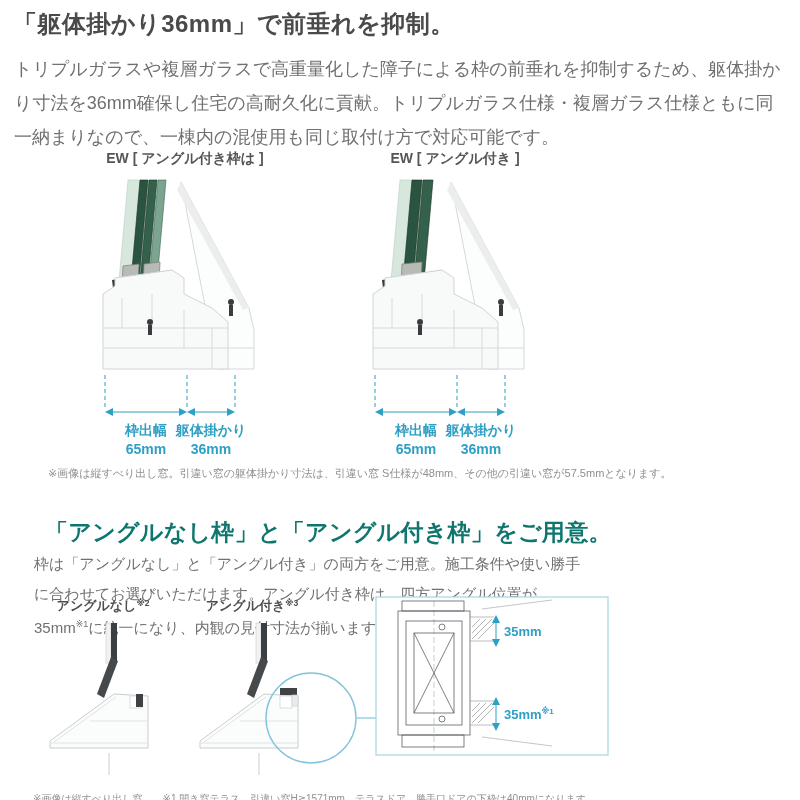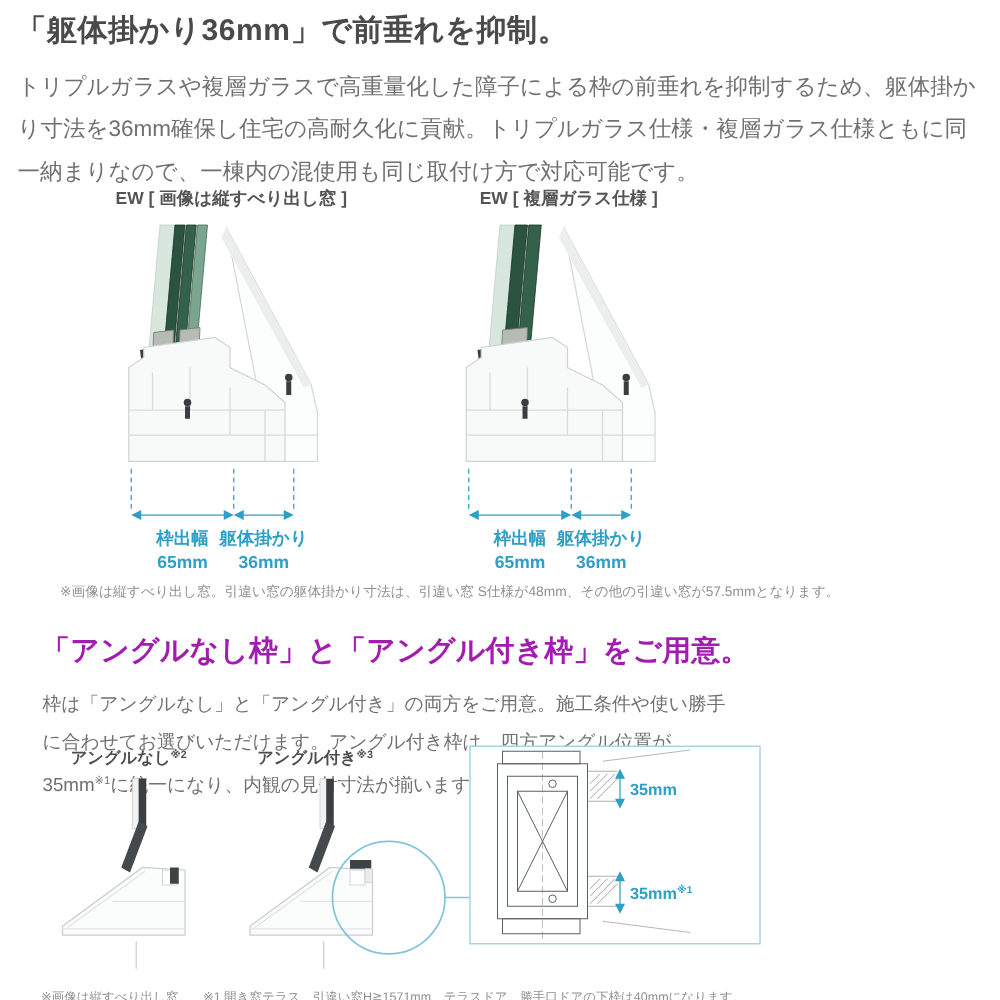--- a/index.html
+++ b/index.html
@@ -8,22 +8,22 @@
   .h1{position:absolute;left:13px;top:8px;margin:0;font-size:24px;font-weight:700;
       color:#4a4a4a;letter-spacing:.5px;}
   .p1{position:absolute;left:14px;top:52px;width:768px;margin:0;font-size:18px;
       line-height:34px;color:#707070;}
   .figrow{position:absolute;left:60px;top:150px;display:flex;gap:20px;}
   .figrow figure{margin:0;width:250px;}
   .figrow figcaption{height:26px;text-align:center;font-size:14px;font-weight:700;color:#555;}
   svg.sill{display:block;width:250px;height:282px;}
   .note1{position:absolute;left:0;top:466px;width:800px;text-align:left;
          font-size:11px;color:#8f8f8f;padding-left:48px;}
-  .h2{position:absolute;left:33px;top:505px;margin:0;font-size:23px;font-weight:700;
-      color:#a21caf;letter-spacing:.3px;}
+  .h2{position:absolute;left:33px;top:505px;margin:12px;font-size:23px;font-weight:700;
+      color:#0f766e;letter-spacing:.3px;}
   .p2{position:absolute;left:34px;top:549px;width:548px;margin:0;font-size:15px;
       line-height:30px;color:#707070;}
   .p2 sup{font-size:9px;}
   svg.angles{position:absolute;left:30px;top:593px;width:580px;height:192px;}
   .footnotes{position:absolute;left:33px;top:792px;font-size:10px;line-height:14.5px;
              color:#8f8f8f;}
   .dimtxt{font-size:14px;font-weight:700;fill:#2e9fc5;}
   .captxt{font-size:13px;font-weight:700;fill:#4d4d4d;}
   .dim35{font-size:13px;font-weight:700;fill:#2e9fc5;}
 </style>
@@ -31,21 +31,21 @@
 <body>
 
 <div class="page">
 
   <h1 class="h1">「躯体掛かり36mm」で前垂れを抑制。</h1>
   <p class="p1">トリプルガラスや複層ガラスで高重量化した障子による枠の前垂れを抑制するため、躯体掛かり寸法を36mm確保し住宅の高耐久化に貢献。トリプルガラス仕様・複層ガラス仕様ともに同一納まりなので、一棟内の混使用も同じ取付け方で対応可能です。</p>
 
   <div class="figrow">
 
     <figure>
-      <figcaption>EW [ 画像は縦すべり出し窓 ]</figcaption>
+      <figcaption>EW [ アングル付き枠は ]</figcaption>
       <svg class="sill" viewBox="0 0 250 282">
 
         <g>
           <polygon points="58,116 70,116 80,4 68,4" fill="#d8e7de" stroke="#b9cfc2" stroke-width="0.6"></polygon>
           <polygon points="70,116 78,116 88,4 80,4" fill="#2a5340" stroke="#15301f" stroke-width="0.6"></polygon>
           <polygon points="79,116 87,116 97,4 89,4" fill="#34614b" stroke="#15301f" stroke-width="0.6"></polygon>
           <polygon points="88,116 96,116 106,4 98,4" fill="#7ba58e" stroke="#3d6750" stroke-width="0.6"></polygon>
           <polygon points="63,90 79,88 78,110 62,112" fill="#b7bbb6" stroke="#787d78" stroke-width="0.7"></polygon>
           <polygon points="84,88 100,86 99,108 83,110" fill="#b7bbb6" stroke="#787d78" stroke-width="0.7"></polygon>
         </g>
@@ -72,21 +72,21 @@
           <polygon points="175,236 167,232 167,240" stroke="none"></polygon>
         </g>
         <text class="dimtxt" x="86" y="259" text-anchor="middle">枠出幅</text>
         <text class="dimtxt" x="86" y="278" text-anchor="middle">65mm</text>
         <text class="dimtxt" x="151" y="259" text-anchor="middle">躯体掛かり</text>
         <text class="dimtxt" x="151" y="278" text-anchor="middle">36mm</text>
       </svg>
     </figure>
 
     <figure>
-      <figcaption>EW [ 複層ガラス仕様 ]</figcaption>
+      <figcaption>EW [ アングル付き ]</figcaption>
       <svg class="sill" viewBox="0 0 250 282">
         <g>
           <polygon points="60,116 72,116 82,4 70,4" fill="#d8e7de" stroke="#b9cfc2" stroke-width="0.6"></polygon>
           <polygon points="72,116 82,116 92,4 82,4" fill="#2a5340" stroke="#15301f" stroke-width="0.6"></polygon>
           <polygon points="83,116 93,116 103,4 93,4" fill="#34614b" stroke="#15301f" stroke-width="0.6"></polygon>
           <polygon points="72,88 92,86 91,108 71,110" fill="#b7bbb6" stroke="#787d78" stroke-width="0.7"></polygon>
         </g>
         <polygon points="52,104 112,94 120,110 54,120" fill="#383b3d"></polygon>
         <g>
           <path d="M121,6 L189,132 L194,154 L194,193 L158,193 L147,140 Z" fill="#fcfdfd" stroke="#d5d8d9"></path>

